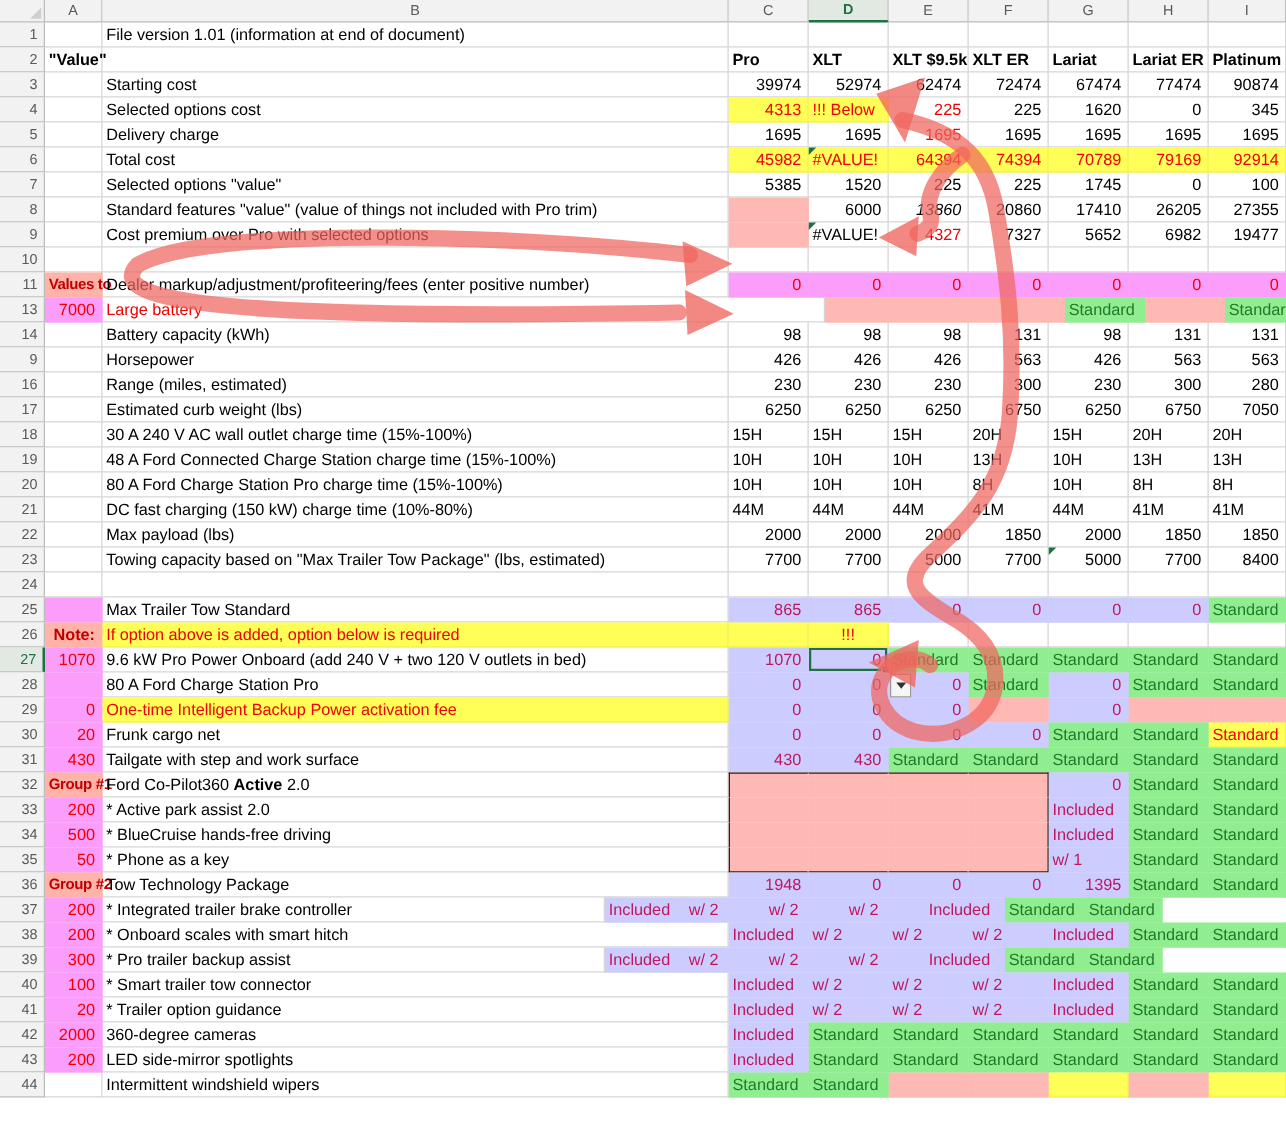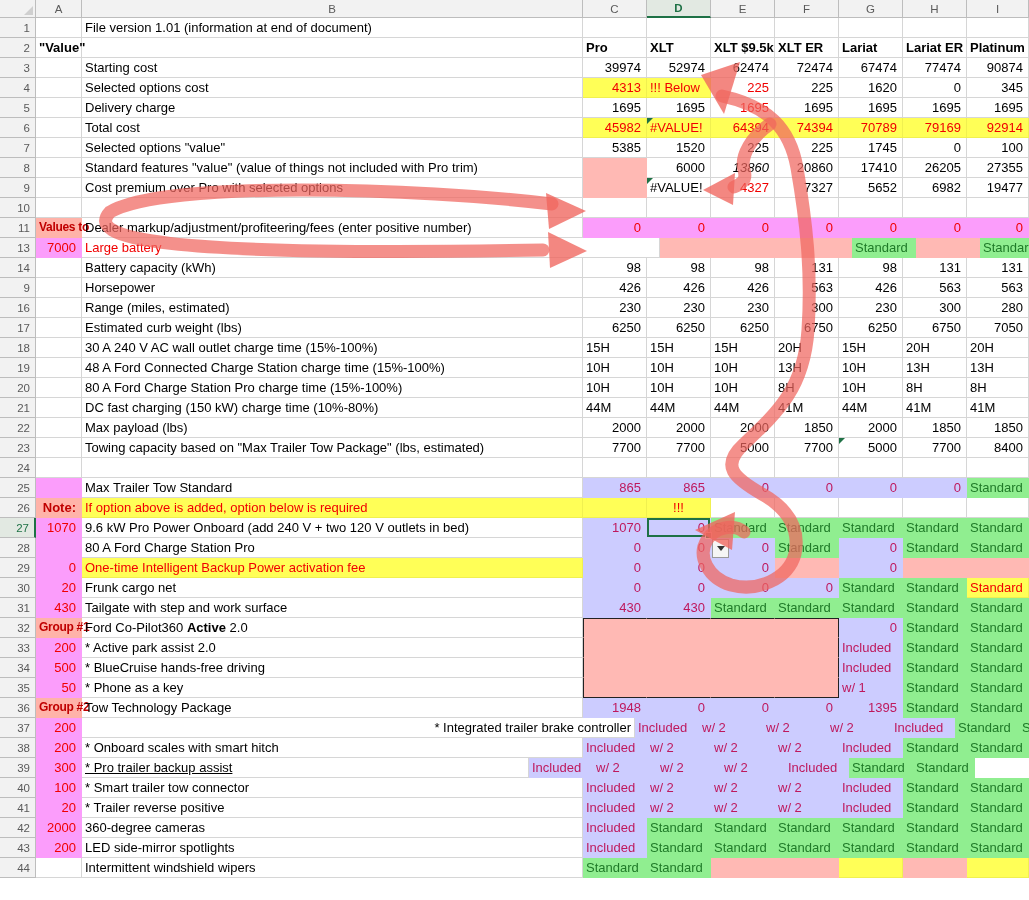--- a/index.html
+++ b/index.html
@@ -484,21 +484,21 @@
       <div class="cell a-r t-org bg-l" style="width: 64px;">0</div>
       <div class="cell a-r t-org bg-l" style="width: 64px;">0</div>
       <div class="cell a-r t-org bg-l" style="width: 64px;">0</div>
       <div class="cell a-r t-org bg-l" style="width: 64px;">1395</div>
       <div class="cell t-grn bg-g" style="width: 64px;">Standard</div>
       <div class="cell t-grn bg-g" style="width: 62px;">Standard</div>
     </div>
     <div class="row">
       <div class="rn" style="width: 36px;">37</div>
       <div class="cell a-r t-red bg-m" style="width: 46px;">200</div>
-      <div class="cell" style="width: 553px; text-align: right;">* Integrated trailer brake controller</div>
+      <div class="cell" style="width: 402px;">* Integrated trailer brake controller</div>
       <div class="cell t-org bg-l" style="width: 64px;">Included</div>
       <div class="cell t-org bg-l" style="width: 64px;">w/ 2</div>
       <div class="cell t-org bg-l" style="width: 64px;">w/ 2</div>
       <div class="cell t-org bg-l" style="width: 64px;">w/ 2</div>
       <div class="cell t-org bg-l" style="width: 64px;">Included</div>
       <div class="cell t-grn bg-g" style="width: 64px;">Standard</div>
       <div class="cell t-grn bg-g" style="width: 62px;">Standard</div>
     </div>
     <div class="row">
       <div class="rn" style="width: 36px;">38</div>
@@ -508,21 +508,21 @@
       <div class="cell t-org bg-l" style="width: 64px;">w/ 2</div>
       <div class="cell t-org bg-l" style="width: 64px;">w/ 2</div>
       <div class="cell t-org bg-l" style="width: 64px;">w/ 2</div>
       <div class="cell t-org bg-l" style="width: 64px;">Included</div>
       <div class="cell t-grn bg-g" style="width: 64px;">Standard</div>
       <div class="cell t-grn bg-g" style="width: 62px;">Standard</div>
     </div>
     <div class="row">
       <div class="rn" style="width: 36px;">39</div>
       <div class="cell a-r t-red bg-m" style="width: 46px;">300</div>
-      <div class="cell" style="width: 447px; text-decoration: underline;">* Pro trailer backup assist</div>
+      <div class="cell" style="width: 402px;">* Pro trailer backup assist</div>
       <div class="cell t-org bg-l" style="width: 64px;">Included</div>
       <div class="cell t-org bg-l" style="width: 64px;">w/ 2</div>
       <div class="cell t-org bg-l" style="width: 64px;">w/ 2</div>
       <div class="cell t-org bg-l" style="width: 64px;">w/ 2</div>
       <div class="cell t-org bg-l" style="width: 64px;">Included</div>
       <div class="cell t-grn bg-g" style="width: 64px;">Standard</div>
       <div class="cell t-grn bg-g" style="width: 62px;">Standard</div>
     </div>
     <div class="row">
       <div class="rn" style="width: 36px;">40</div>
@@ -532,21 +532,21 @@
       <div class="cell t-org bg-l" style="width: 64px;">w/ 2</div>
       <div class="cell t-org bg-l" style="width: 64px;">w/ 2</div>
       <div class="cell t-org bg-l" style="width: 64px;">w/ 2</div>
       <div class="cell t-org bg-l" style="width: 64px;">Included</div>
       <div class="cell t-grn bg-g" style="width: 64px;">Standard</div>
       <div class="cell t-grn bg-g" style="width: 62px;">Standard</div>
     </div>
     <div class="row">
       <div class="rn" style="width: 36px;">41</div>
       <div class="cell a-r t-red bg-m" style="width: 46px;">20</div>
-      <div class="cell" style="width: 501px;">* Trailer reverse positive</div>
+      <div class="cell" style="width: 501px;">* Trailer option guidance</div>
       <div class="cell t-org bg-l" style="width: 64px;">Included</div>
       <div class="cell t-org bg-l" style="width: 64px;">w/ 2</div>
       <div class="cell t-org bg-l" style="width: 64px;">w/ 2</div>
       <div class="cell t-org bg-l" style="width: 64px;">w/ 2</div>
       <div class="cell t-org bg-l" style="width: 64px;">Included</div>
       <div class="cell t-grn bg-g" style="width: 64px;">Standard</div>
       <div class="cell t-grn bg-g" style="width: 62px;">Standard</div>
     </div>
     <div class="row">
       <div class="rn" style="width: 36px;">42</div>

